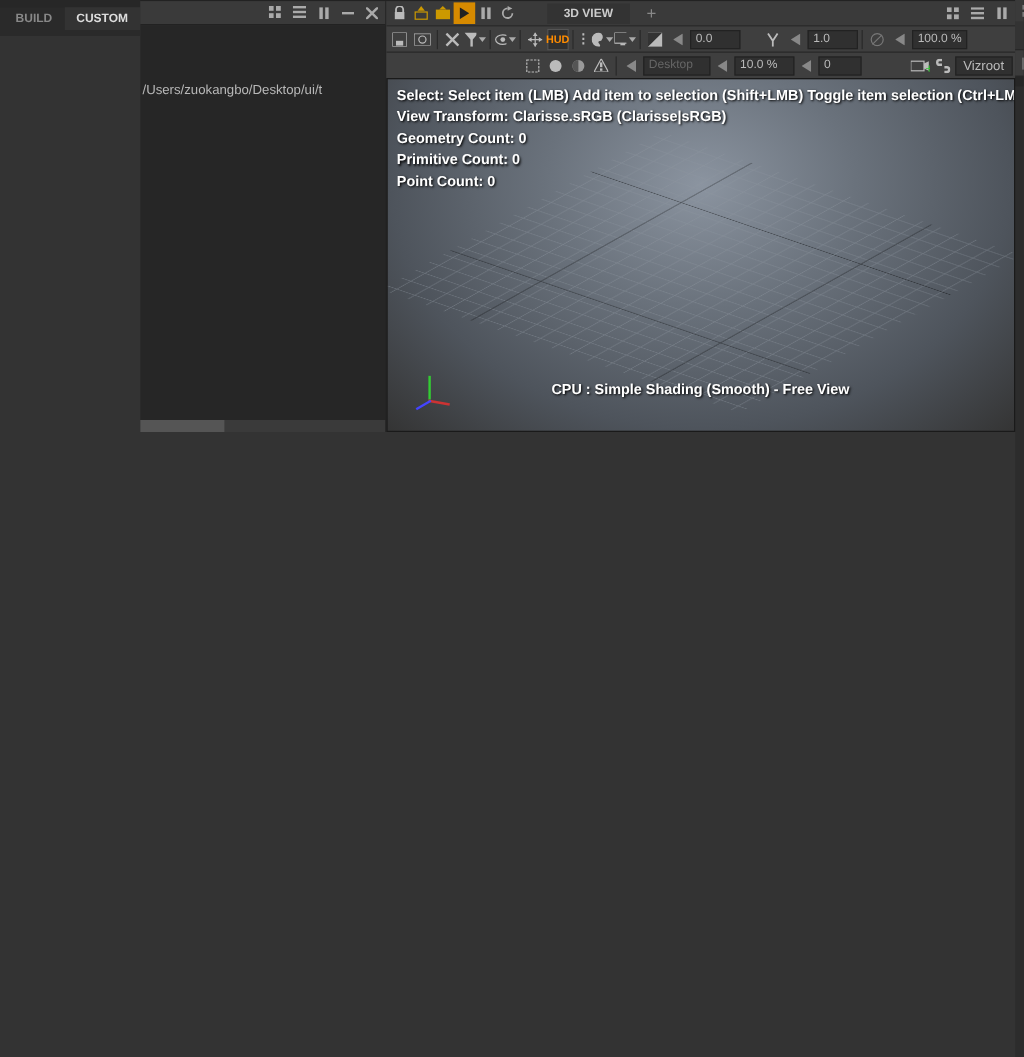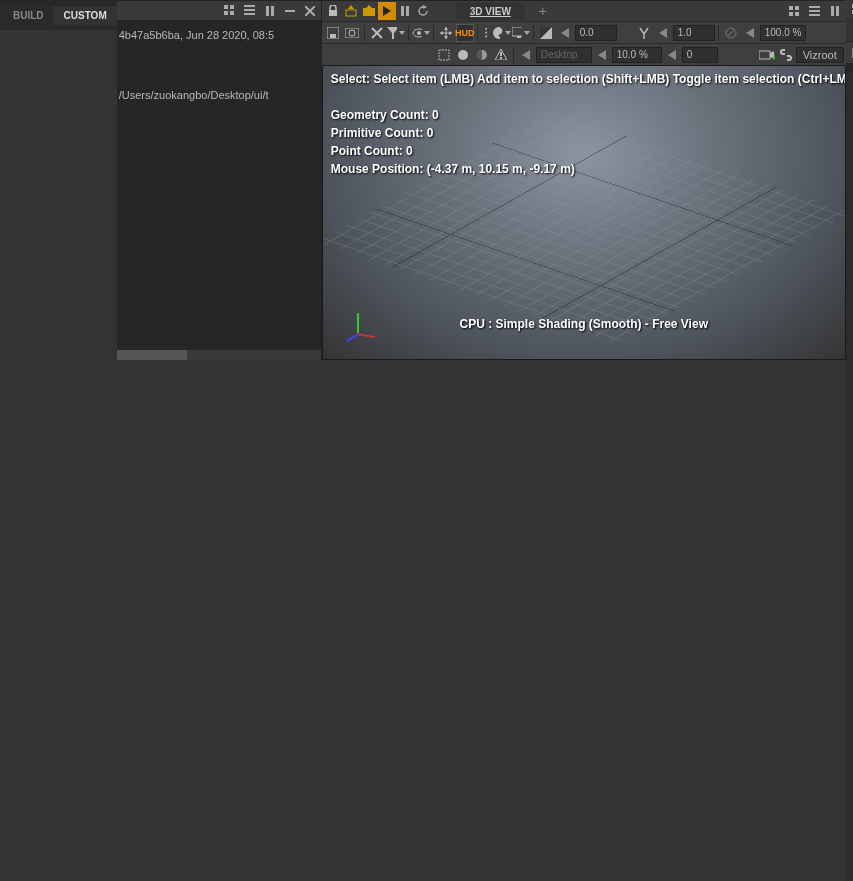--- a/index.html
+++ b/index.html
@@ -25,21 +25,21 @@
 .console-line { white-space:pre; }
 .console-hscroll { height:10px; background:#3a3a3a; position:relative; }
 .console-hscroll-thumb { position:absolute; left:0; top:0; height:100%; width:70px; background:#555; }
 
 
 .viewer-panel { flex:1; display:flex; flex-direction:column; background:#333; }
 .viewer-tabrow { height:20px; display:flex; align-items:center; background:#3a3a3a; }
 .viewer-mini-icons { display:flex; gap:0; padding:0 2px; }
 .mini-btn { width:18px; height:18px; display:flex; align-items:center; justify-content:center; cursor:pointer; border:1px solid transparent; }
 .mini-btn.play { background:#d68a00; }
-.vtab { margin-left:22px; padding:3px 14px; background:#333; font-size:10px; font-weight:bold; color:#ccc;text-decoration:underline; }
+.vtab { margin-left:22px; padding:3px 14px; background:#333; font-size:10px; font-weight:bold; color:#ccc; }
 .vtab-add { margin-left:8px; color:#888; cursor:pointer; font-size:14px; padding:0 6px; }
 .viewer-tabrow .flex { flex:1; }
 .grip { display:flex; gap:6px; padding-right:4px; }
 
 
 .tool-row { height:22px; background:#3f3f3f; display:flex; align-items:center; border-top:1px solid #2a2a2a; padding:0 2px; gap:1px;}
 .tool-row .sep { width:1px; height:16px; background:#2a2a2a; margin:0 2px; }
 .ticon { width:18px; height:18px; display:flex; align-items:center; justify-content:center; cursor:pointer; color:#bbb; }
 .ticon svg { display:block; }
 .numfield { min-width:42px; height:16px; background:#303030; border:1px solid #222; padding:0 4px; display:flex; align-items:center; font-size:10px; color:#bbb; }
@@ -130,21 +130,20 @@
             </svg>
           </span>
         <span class="tb-icon">
             <svg width="10" height="10">
               <line x1="0" y1="0" x2="10" y2="10" stroke="#aaa" stroke-width="2"></line>
               <line x1="10" y1="0" x2="0" y2="10" stroke="#aaa" stroke-width="2"></line>
             </svg>
           </span>
       </div>
       <div class="console-body">
-        <div class="console-line">4b47a5b6ba, Jun 28 2020, 08:5</div>
         <div class="console-line"> </div>
         <div class="console-line"> </div>
         <div class="console-line">/Users/zuokangbo/Desktop/ui/t</div>
       </div>
       <div class="console-hscroll">
         <div class="console-hscroll-thumb"></div>
       </div>
     </div>
 
     <div class="viewer-panel">
@@ -372,24 +371,24 @@
             <svg width="12" height="12">
               <path d="M3 6 a3 3 0 0 1 0-6 h2 v2 h-2 a1 1 0 0 0 0 2 h2 v2 z M9 6 a3 3 0 0 1 0 6 h-2 v-2 h2 a1 1 0 0 0 0-2 h-2 v-2 z" fill="#bbb"></path>
             </svg>
           </span>
         <div class="cam-label">Vizroot</div>
       </div>
 
       <div class="viewport">
         <div class="gridplane"></div>
         <div class="overlay-line" style="top:6px">Select: Select item (LMB)  Add item to selection (Shift+LMB)  Toggle item selection (Ctrl+LMB)  Remove item from sel</div>
+        <div class="overlay-line" style="top:24px">View Transform: Clarisse.sRGB (Clarisse|sRGB)</div>
         <div class="overlay-line" style="top:42px">Geometry Count: 0</div>
         <div class="overlay-line" style="top:60px">Primitive Count: 0</div>
         <div class="overlay-line" style="top:78px">Point Count: 0</div>
-        <div class="overlay-line" style="top:96px">Mouse Position:  (-4.37 m, 10.15 m, -9.17 m)</div>
         <div class="overlay-bottom-center">CPU : Simple Shading (Smooth) - Free View</div>
         <div class="gizmo">
           <div class="y"></div>
             <div class="x"></div>
             <div class="z"></div>
         </div>
       </div>
     </div>
   </div>
 

